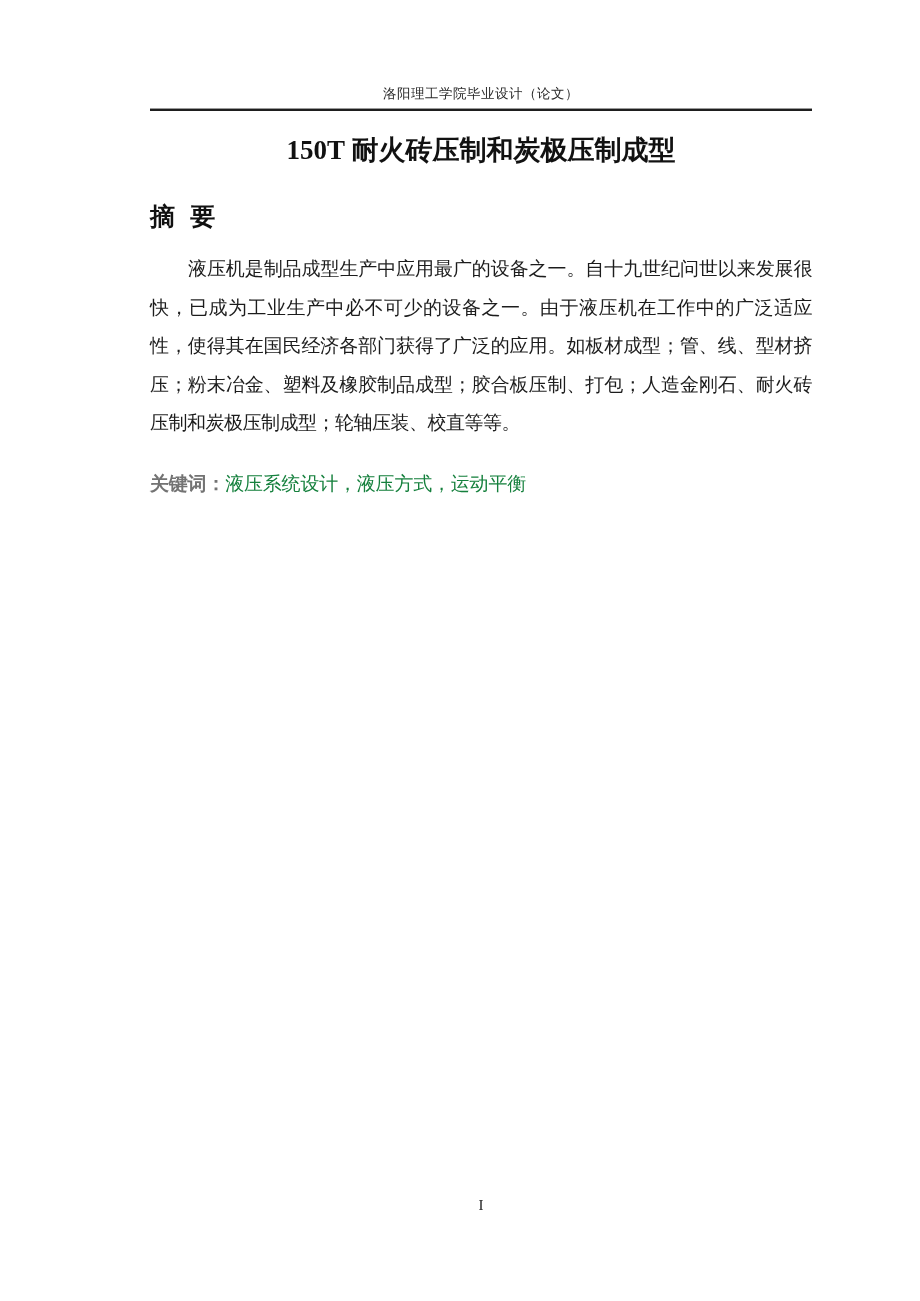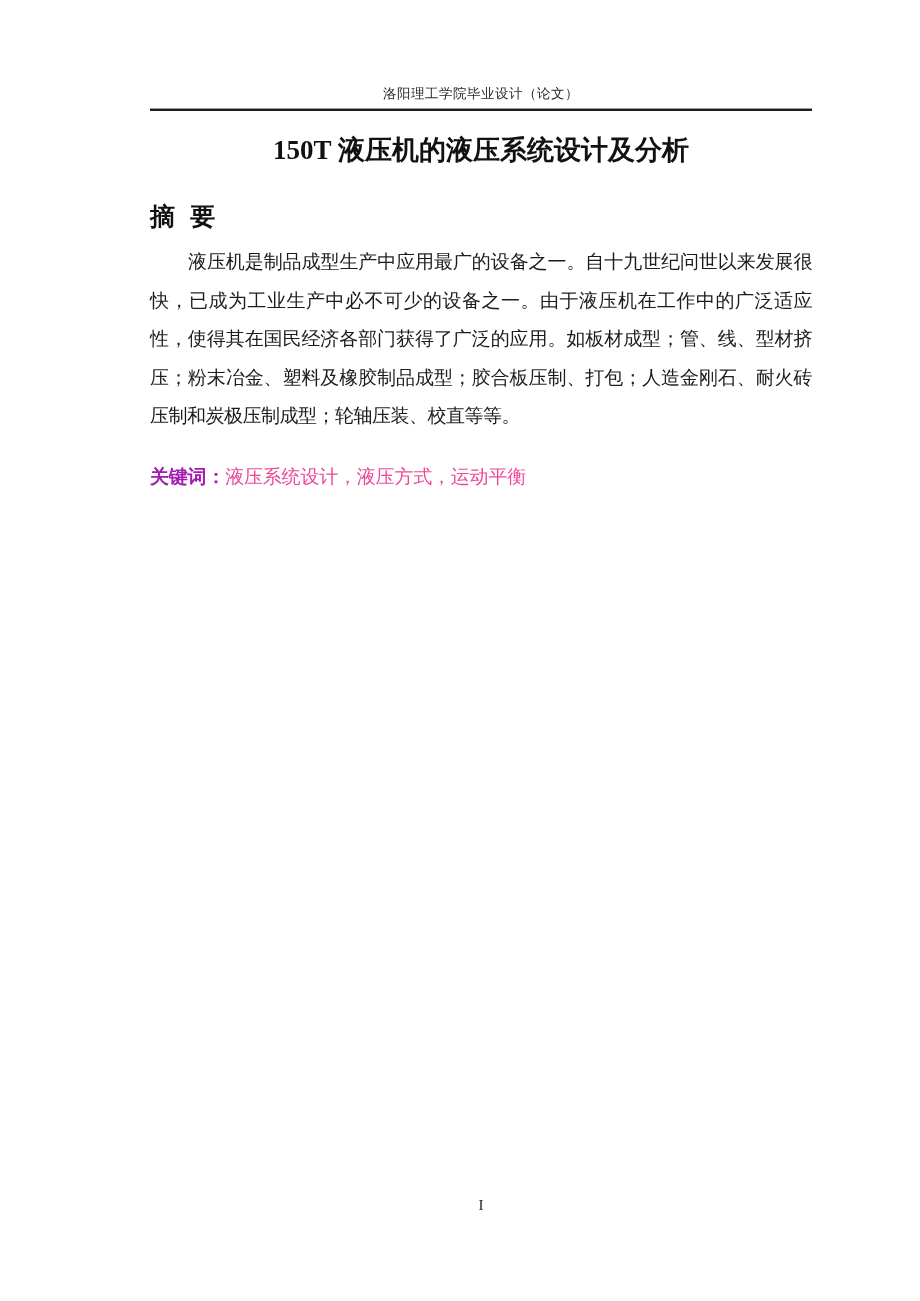--- a/index.html
+++ b/index.html
@@ -51,33 +51,33 @@
   .body-para {
     margin: 0;
     font-size: 19px;
     line-height: 38.5px;
     letter-spacing: -0.5px;
     text-align: justify;
     text-justify: inter-ideograph;
     text-indent: 38px;
     color: #1c1c1c;
   }
-  .body-para.first { margin-top: 11px; }
+  .body-para.first { margin-top: 18px; }
   .keywords {
     margin-top: 26px;
     font-size: 19px;
     line-height: 30px;
     letter-spacing: -0.2px;
   }
   .kw-label {
     font-weight: bold;
     font-family: Liberation Mono, monospace;
-    color: #a21caf;
+    color: #737373;
   }
-  .kw-text { color: #ec4899; }
+  .kw-text { color: #15803d; }
   .page-number {
     position: absolute;
     left: 150px;
     width: 662px;
     bottom: 87px;
     text-align: center;
     font-size: 15px;
     line-height: 18px;
     color: #222;
   }
@@ -88,21 +88,21 @@
 <div class="page">
   <div class="content">
 
     <div class="running-header">洛阳理工学院毕业设计（论文）</div>
 
     <div>
       <div class="rule-light"></div>
       <div class="rule-dark"></div>
     </div>
 
-    <h1 class="doc-title">150T 液压机的液压系统设计及分析</h1>
+    <h1 class="doc-title">150T 耐火砖压制和炭极压制成型</h1>
 
     <h2 class="abstract-heading">摘 要</h2>
 
     <p class="body-para first">液压机是制品成型生产中应用最广的设备之一。自十九世纪问世以来发展很快，已成为工业生产中必不可少的设备之一。由于液压机在工作中的广泛适应性，使得其在国民经济各部门获得了广泛的应用。如板材成型；管、线、型材挤压；粉末冶金、塑料及橡胶制品成型；胶合板压制、打包；人造金刚石、耐火砖压制和炭极压制成型；轮轴压装、校直等等。</p>
 
 
     <div class="keywords">
       <span class="kw-label">关键词：</span><span class="kw-text">液压系统设计，液压方式，运动平衡</span>
     </div>
 

